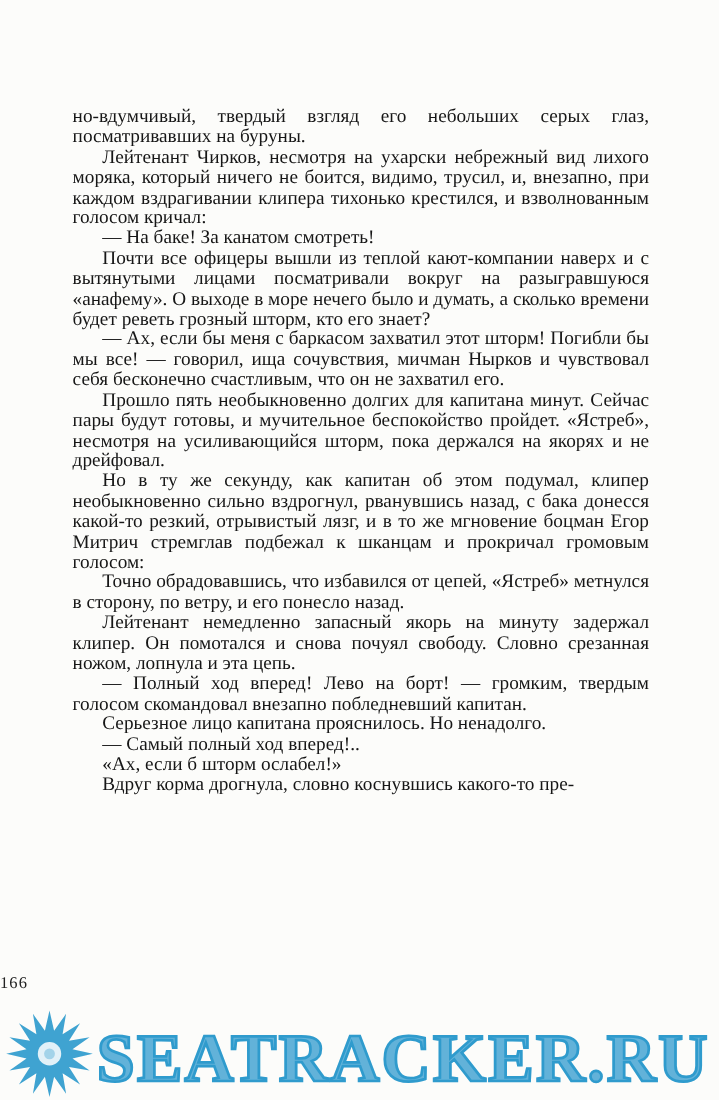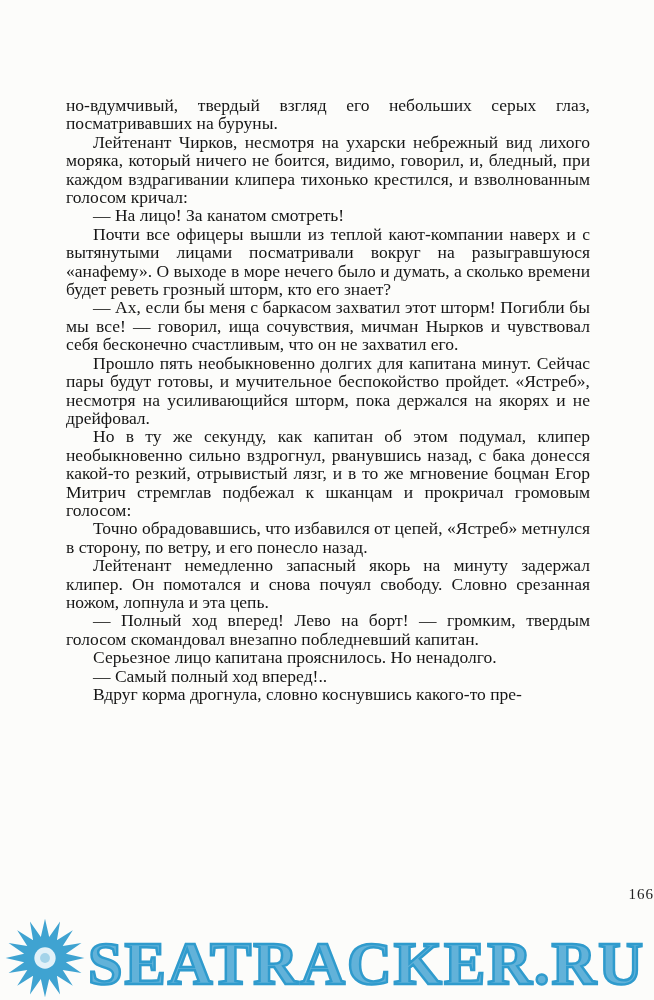--- a/index.html
+++ b/index.html
@@ -25,21 +25,21 @@
   }
   .para {
     margin: 0;
     text-align: justify;
   }
   .para.indent { text-indent: 27px; }
   .page-number {
     position: absolute;
     top: 886px; left: 0;
     width: 100%;
-    text-align: right;
+    text-align: left;
     font-size: 15px;
     letter-spacing: 1px;
     color: #222;
   }
   .watermark {
     position: absolute;
     left: 0; bottom: 0;
     width: 654px; height: 92px;
   }
   .star-icon {
@@ -60,31 +60,32 @@
     text-shadow: 0 0 1px #2f9bcd;
   }
 </style>
 </head>
 <body>
 
 <div class="page">
 
   <div class="text-block">
       <p class="para">но-вдумчивый, твердый взгляд его небольших серых глаз, посматривавших на буруны.</p>
-      <p class="para indent">Лейтенант Чирков, несмотря на ухарски небрежный вид лихого моряка, который ничего не боится, видимо, говорил, и, бледный, при каждом вздрагивании клипера тихонько крестился, и взволнованным голосом кричал:</p>
-      <p class="para indent">— На лицо! За канатом смотреть!</p>
+      <p class="para indent">Лейтенант Чирков, несмотря на ухарски небрежный вид лихого моряка, который ничего не боится, видимо, трусил, и, внезапно, при каждом вздрагивании клипера тихонько крестился, и взволнованным голосом кричал:</p>
+      <p class="para indent">— На баке! За канатом смотреть!</p>
       <p class="para indent">Почти все офицеры вышли из теплой кают-компании наверх и с вытянутыми лицами посматривали вокруг на разыгравшуюся «анафему». О выходе в море нечего было и думать, а сколько времени будет реветь грозный шторм, кто его знает?</p>
       <p class="para indent">— Ах, если бы меня с баркасом захватил этот шторм! Погибли бы мы все! — говорил, ища сочувствия, мичман Нырков и чувствовал себя бесконечно счастливым, что он не захватил его.</p>
       <p class="para indent">Прошло пять необыкновенно долгих для капитана минут. Сейчас пары будут готовы, и мучительное беспокойство пройдет. «Ястреб», несмотря на усиливающийся шторм, пока держался на якорях и не дрейфовал.</p>
       <p class="para indent">Но в ту же секунду, как капитан об этом подумал, клипер необыкновенно сильно вздрогнул, рванувшись назад, с бака донесся какой-то резкий, отрывистый лязг, и в то же мгновение боцман Егор Митрич стремглав подбежал к шканцам и прокричал громовым голосом:</p>
       <p class="para indent">Точно обрадовавшись, что избавился от цепей, «Ястреб» метнулся в сторону, по ветру, и его понесло назад.</p>
       <p class="para indent">Лейтенант немедленно запасный якорь на минуту задержал клипер. Он помотался и снова почуял свободу. Словно срезанная ножом, лопнула и эта цепь.</p>
       <p class="para indent">— Полный ход вперед! Лево на борт! — громким, твердым голосом скомандовал внезапно побледневший капитан.</p>
       <p class="para indent">Серьезное лицо капитана прояснилось. Но ненадолго.</p>
       <p class="para indent">— Самый полный ход вперед!..</p>
+      <p class="para indent">«Ах, если б шторм ослабел!»</p>
       <p class="para indent">Вдруг корма дрогнула, словно коснувшись какого-то пре-</p>
     </div>
 
   <div class="page-number">166</div>
 
   <div class="watermark">
     <svg class="star-icon" width="82" height="82" viewBox="0 0 100 100" aria-hidden="true">
       <polygon fill="#2f9bcd" opacity="0.92" points="98,50 75.5,55.1 94.4,68.4 71.6,64.5 83.9,83.9 64.5,71.6 68.4,94.4 55.1,75.5 50,98 44.9,75.5 31.6,94.4 35.5,71.6 16.1,83.9 28.4,64.5 5.6,68.4 24.5,55.1 2,50 24.5,44.9 5.6,31.6 28.4,35.5 16.1,16.1 35.5,28.4 31.6,5.6 44.9,24.5 50,2 55.1,24.5 68.4,5.6 64.5,28.4 83.9,16.1 71.6,35.5 94.4,31.6 75.5,44.9"></polygon>
       <circle cx="50" cy="50" r="13" fill="#ffffff" opacity="0.85"></circle>
       <circle cx="50" cy="50" r="6" fill="#2f9bcd" opacity="0.35"></circle>

